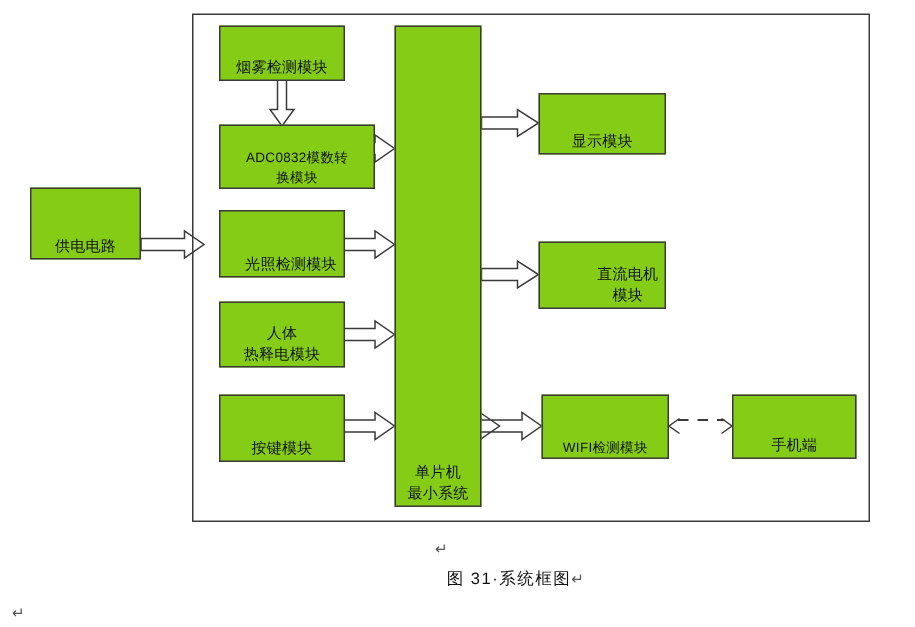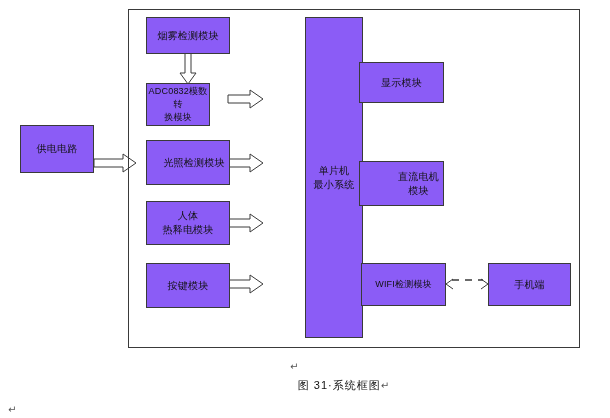--- a/index.html
+++ b/index.html
@@ -19,23 +19,23 @@
     position: absolute;
     left: 0;
     top: 0;
     width: 610px;
     height: 418px;
   }
   .node {
     position: absolute;
     box-sizing: border-box;
     border: 1px solid #3a3a3a;
-    background: #8b5cf6;
+    background: #84cc16;
     display: flex;
-    align-items: center;
+    align-items: flex-end;
     justify-content: center;
     text-align: center;
     color: #111111;
     font-size: 10px;
     line-height: 14px;
     letter-spacing: 0.2px;
     z-index: 3;
   }
   .node .lbl {
     display: block;
@@ -102,39 +102,39 @@
   </svg>
 
   <div class="node" style="left:20px; top:125px; width:74px; height:48px;">
     <span class="lbl">供电电路</span>
   </div>
 
   <div class="node" style="left:146px; top:17px; width:84px; height:37px;">
     <span class="lbl">烟雾检测模块</span>
   </div>
 
-  <div class="node node-sm" style="left:146px; top:83px; width:64px; height:43px;">
+  <div class="node node-sm" style="left:146px; top:83px; width:104px; height:43px;">
     <span class="lbl">ADC0832模数转
 换模块</span>
   </div>
 
   <div class="node" style="left:146px; top:140px; width:84px; height:45px;padding-left:12px;">
     <span class="lbl">光照检测模块</span>
   </div>
 
   <div class="node" style="left:146px; top:201px; width:84px; height:44px;">
     <span class="lbl">人体
 热释电模块</span>
   </div>
 
   <div class="node" style="left:146px; top:263px; width:84px; height:45px;">
     <span class="lbl">按键模块</span>
   </div>
 
-  <div class="node" style="left:263px; top:17px; width:58px; height:321px;margin-left:42px;">
+  <div class="node" style="left:263px; top:17px; width:58px; height:321px;">
     <span class="lbl">单片机
 最小系统</span>
   </div>
 
   <div class="node" style="left:359px; top:62px; width:85px; height:41px;">
     <span class="lbl">显示模块</span>
   </div>
 
   <div class="node" style="left:359px; top:161px; width:85px; height:45px;padding-left:34px;">
     <span class="lbl">直流电机模块</span>

